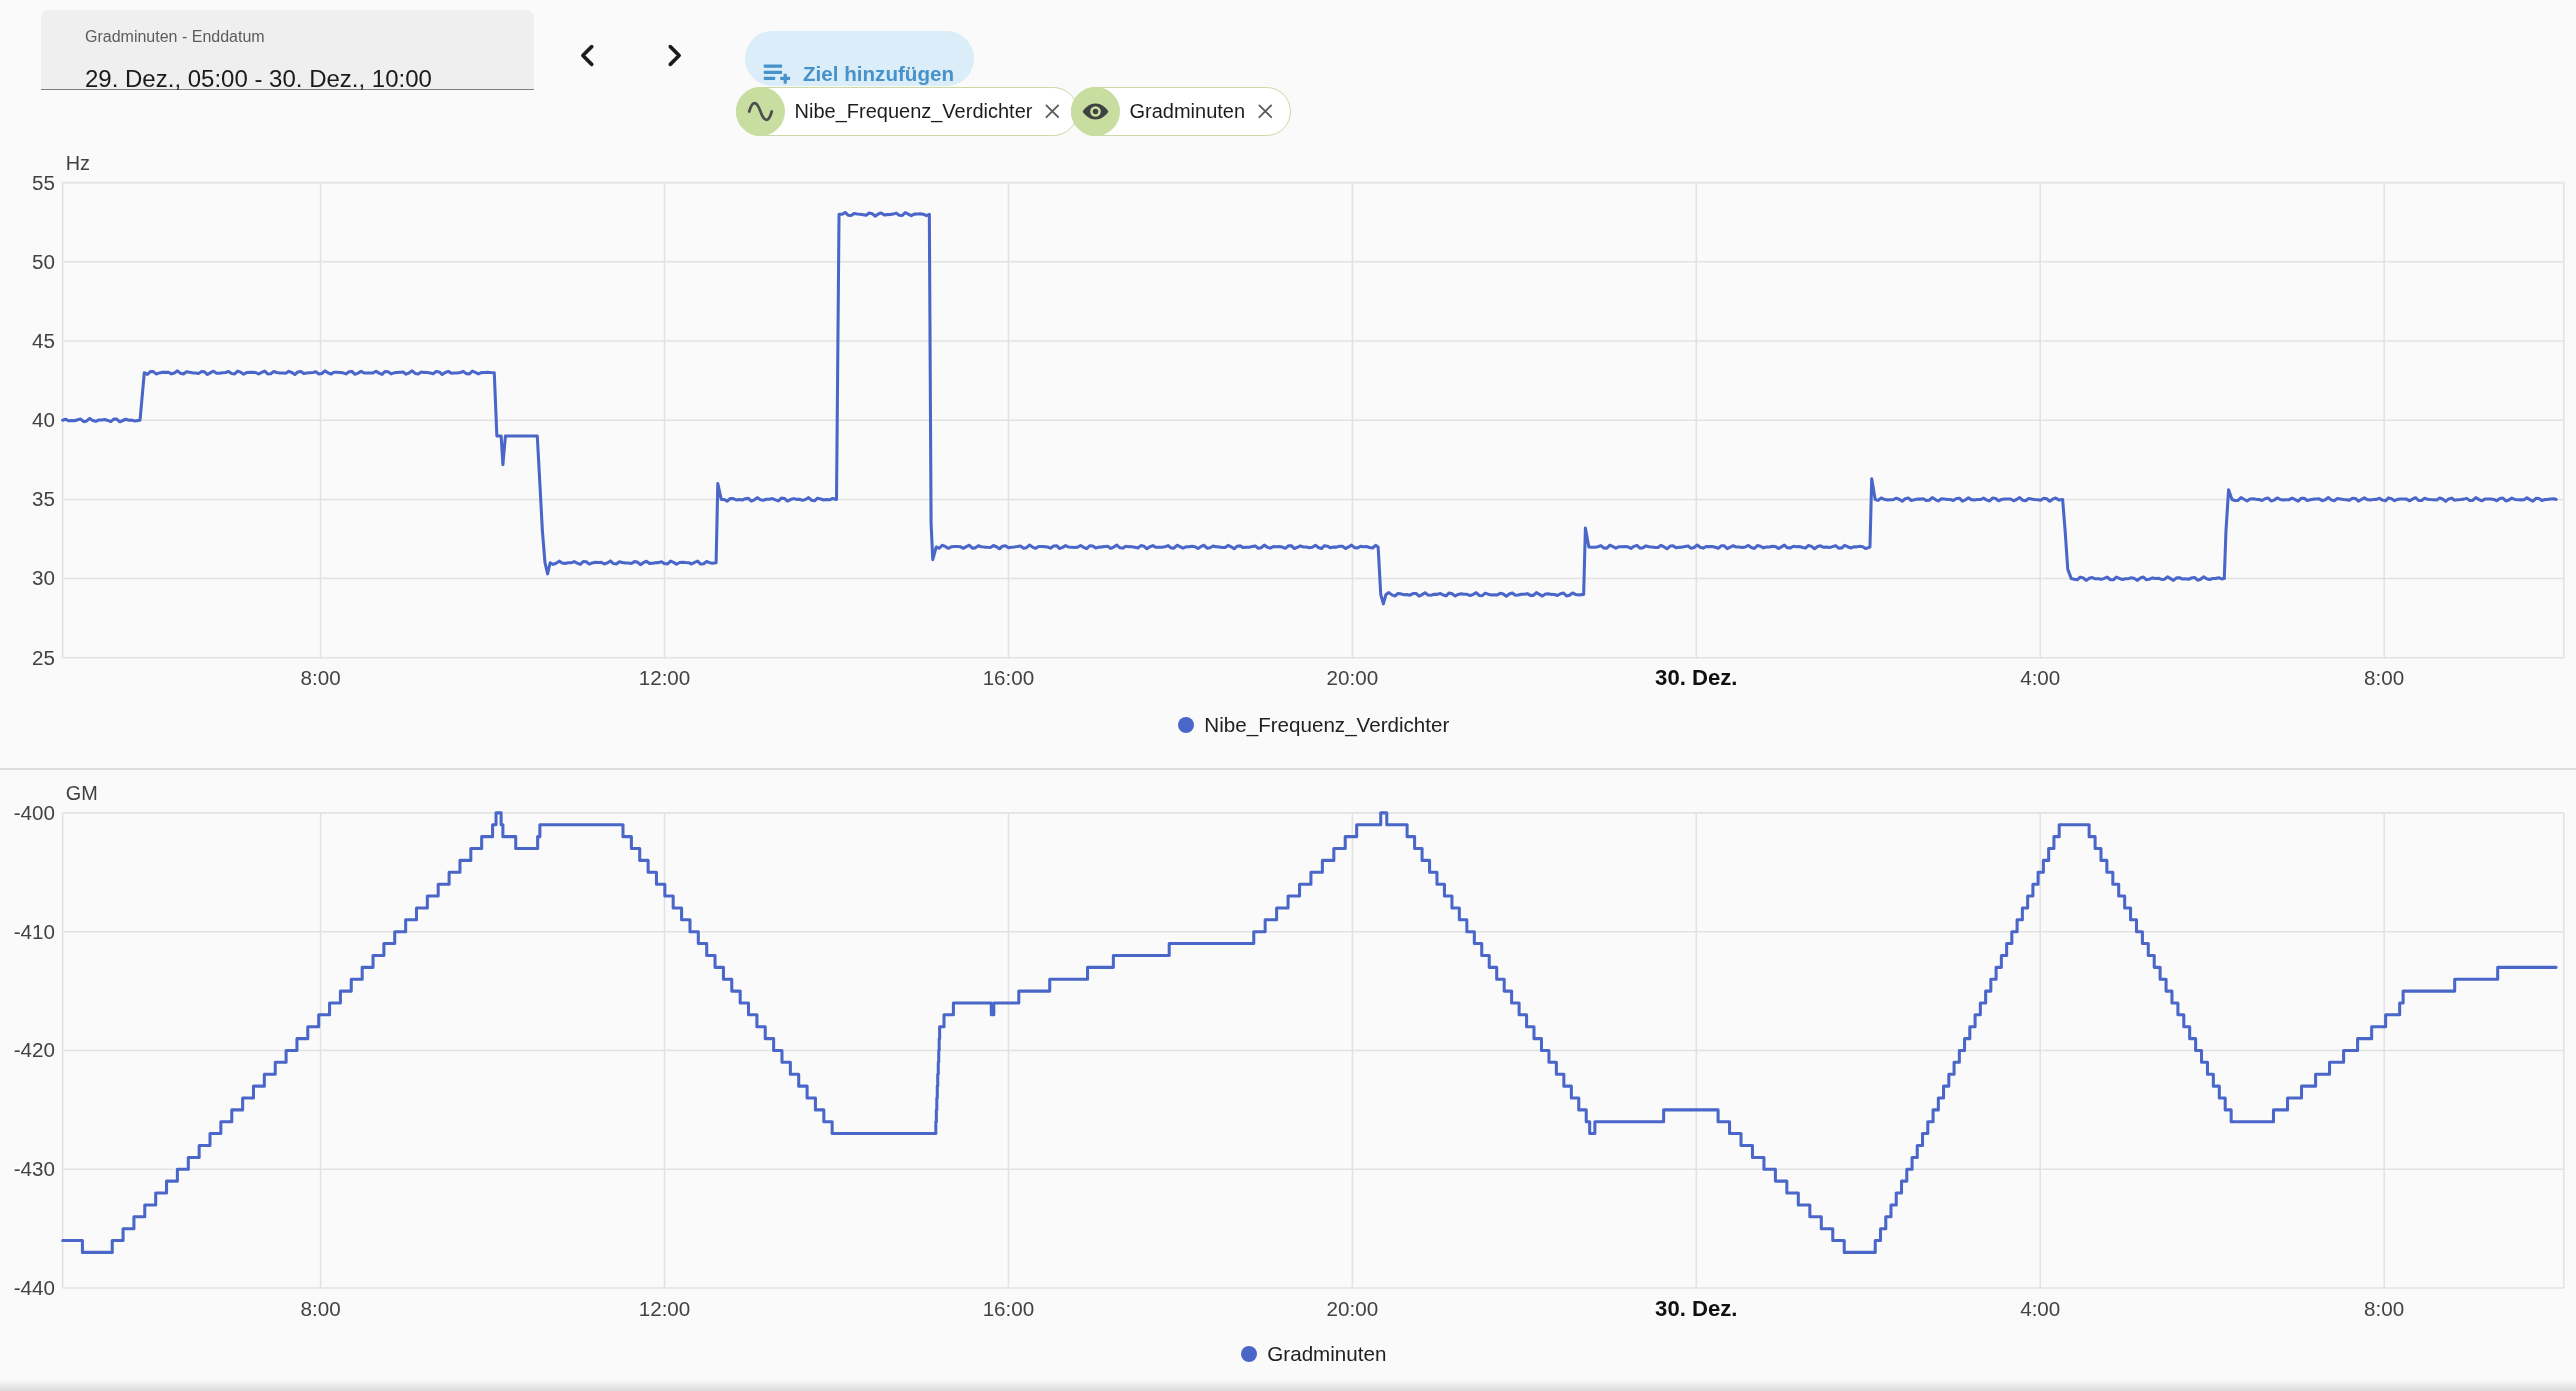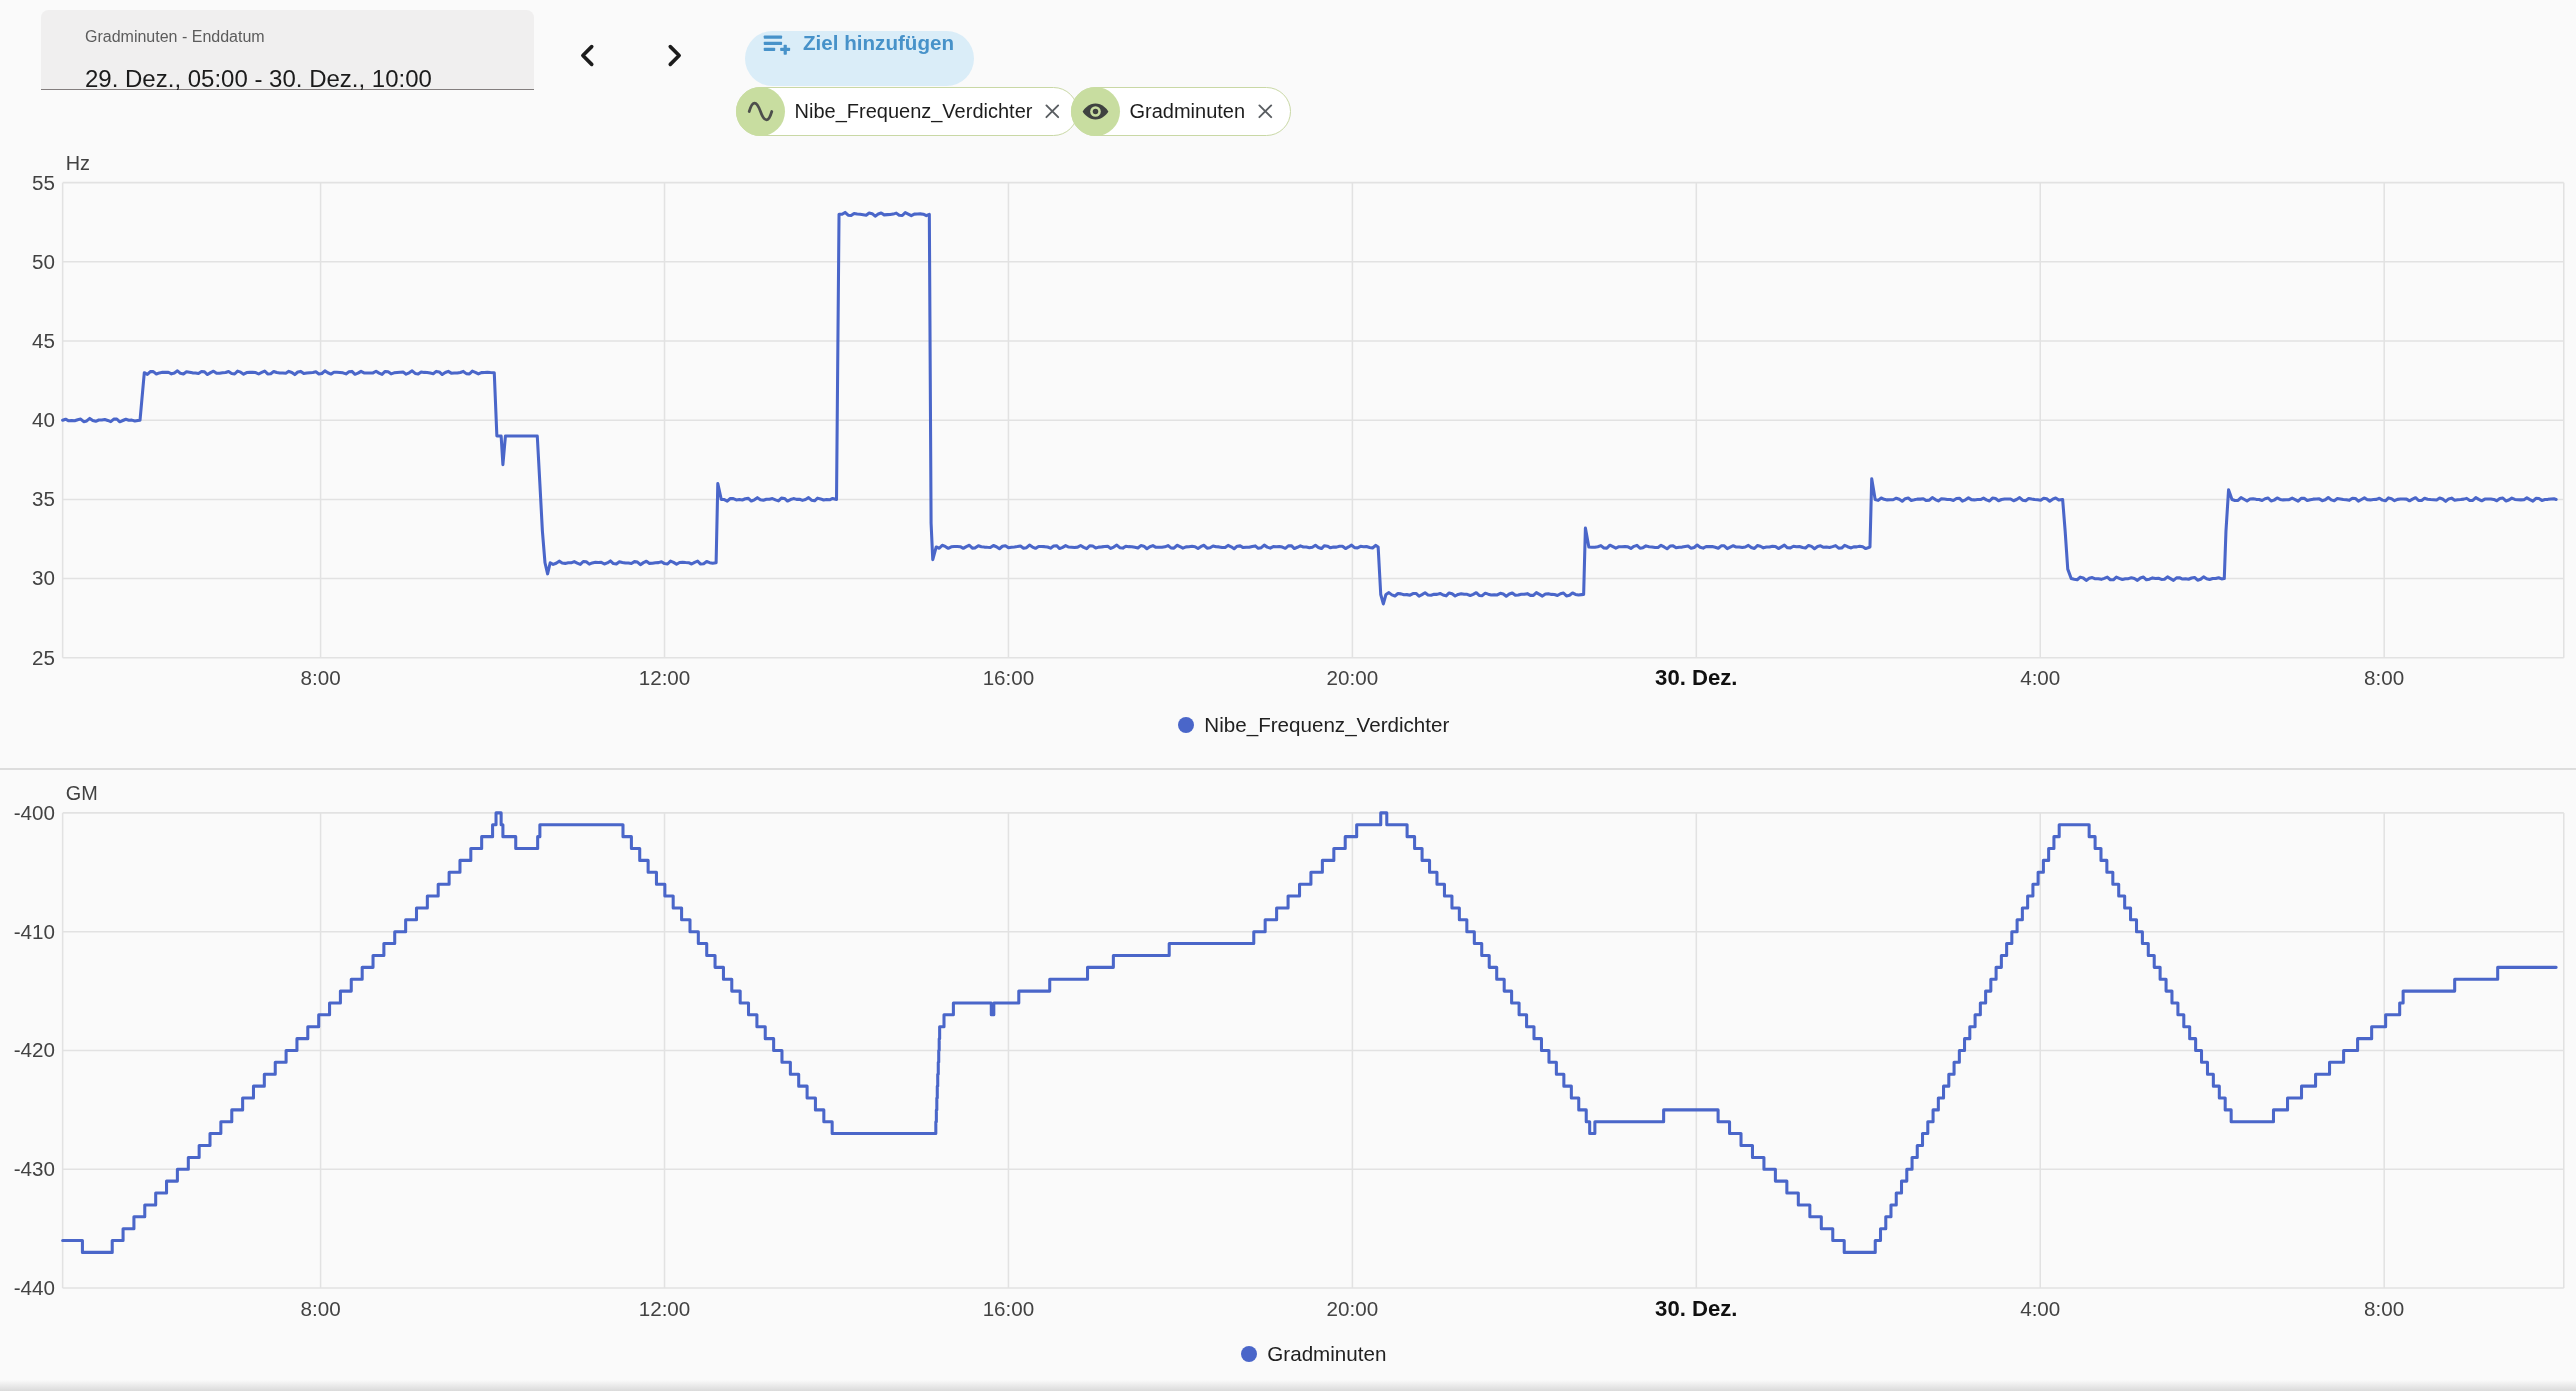--- a/index.html
+++ b/index.html
@@ -9,21 +9,21 @@
   .date-field{position:absolute;left:41px;top:10px;width:493px;height:80px;box-sizing:border-box;
       background:var(--field-bg,#f0efef);border-bottom:1.5px solid var(--field-underline,#837e7e);
       border-radius:7.6px 7.6px 0 0;padding:17px 0 0 44px;cursor:pointer;}
   .date-field .flabel{font-size:16px;color:var(--label-gray,#5c5c5c);line-height:19px;}
   .date-field .fvalue{font-size:24px;color:var(--text-dark,#1b1b1b);margin-top:19px;}
   .navbtn{position:absolute;top:35px;width:43px;height:43px;border:none;background:transparent;
       display:flex;align-items:center;justify-content:center;cursor:pointer;padding:0;}
   .navbtn.prev{left:567px;} .navbtn.next{left:652px;}
   .pill{position:absolute;left:745px;top:31px;height:55px;border:none;border-radius:27.5px;
       background:var(--button-bg,#daedf8);color:var(--accent-blue,#4792c9);
-      display:inline-flex;align-items:flex-start;gap:10px;padding:0 20px 0 17px;
+      display:inline-flex;align-items:flex-end;gap:10px;padding:0 20px 0 17px;
       font-size:20.6px;font-weight:bold;font-family:inherit;cursor:pointer;}
   .chip{position:absolute;top:87px;height:49px;box-sizing:border-box;background:#fff;
       border:1.5px solid var(--chip-border,#c9d8a5);border-radius:25px;
       display:inline-flex;align-items:center;gap:10px;padding:0 13.8px 0 0;cursor:pointer;}
   .chip .avatar{width:49px;height:49px;margin:-1.5px 0 -1.5px -1.5px;border-radius:50%;
       background:var(--chip-green,#c8dda0);display:flex;align-items:center;justify-content:center;}
   .chip .clabel{font-size:20px;color:#1d1d1d;white-space:nowrap;}
   .chip .close{display:flex;align-items:center;justify-content:center;cursor:pointer;}
   .chip1{left:736px;} .chip2{left:1071px;}
   

